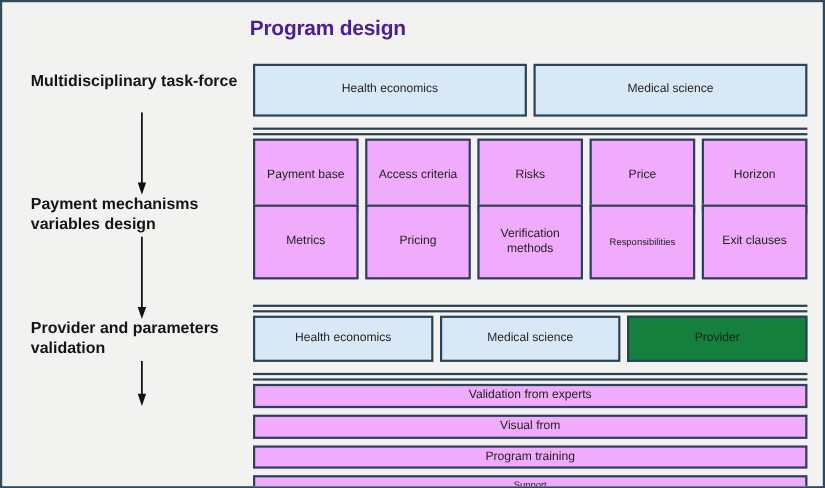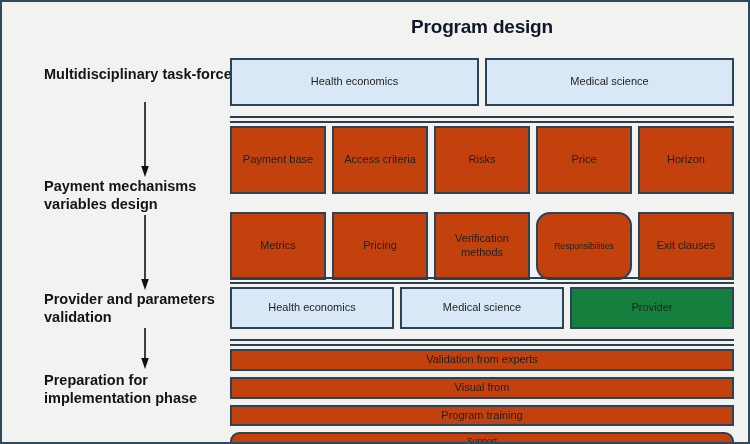--- a/index.html
+++ b/index.html
@@ -18,30 +18,30 @@
     background: #f2f2f0;
     border: 2px solid #2e4a5c;
     overflow: hidden;
   }
   
   #diagram-title {
     position: absolute;
     left: 225px;
     top: 14px;
     width: 510px;
-    text-align: center;
+    text-align: left;
     font-size: 19px;
     font-weight: bold;
     letter-spacing: -0.2px;
-    color: #0f172a;
+    color: #4c1d95;
   }
   
   #phase-column {
     position: absolute;
-    left: 16px;
+    left: 0px;
     top: 0px;
     width: 222px;
     height: 440px;
   }
   .phase-label {
     position: absolute;
     left: 26px;
     width: 190px;
     font-size: 14.5px;
     font-weight: bold;
@@ -72,34 +72,34 @@
     display: flex;
     left: 3px;
     width: 504px;
     gap: 6px;
     box-sizing: border-box;
     justify-content: space-between;
   }
   .cell {
     box-sizing: border-box;
     border: 2px solid #2b4356;
-    background: #c2410c;
+    background: #f0abfc;
     display: flex;
     align-items: center;
     justify-content: center;
     text-align: center;
     font-size: 11px;
     line-height: 1.25;
     color: #1f1f1f;
     padding: 2px 4px;
     flex: 1 1 0;
   }
   .cell.blue { background: #d9e8f6; }
   .cell.green { background: #15803d; }
-  .cell.small { font-size: 8.6px; border-radius: 14px; }
+  .cell.small { font-size: 8.6px; }
   .row-wide .cell { height: 48px; }
   .row-grid .cell { height: 68px; }
   .row-valid .cell { height: 42px; }
   .row-prep .cell { height: 66px; }
 </style>
 </head>
 <body>
 
 <div id="canvas">
 
@@ -121,42 +121,41 @@
       <polygon points="5,75 1.2,64 8.8,64" fill="#111111"></polygon>
     </svg>
 
     <div class="phase-label" style="top:288px;">Provider and parameters validation</div>
 
     <svg class="flow-arrow" style="top:326px;" width="10" height="42">
       <line x1="5" y1="0" x2="5" y2="32" stroke="#111111" stroke-width="1.6"></line>
       <polygon points="5,41 1.2,30 8.8,30" fill="#111111"></polygon>
     </svg>
 
-    <div class="phase-label" style="top:369px;">Preparation for implementation phase</div>
   </div>
 
   <div id="content-panel">
 
     <div class="row row-wide" style="top:4px;">
       <div class="cell blue">Health economics</div>
       <div class="cell blue">Medical science</div>
     </div>
 
     <div class="divider" style="top:62px;"></div>
     <div class="divider" style="top:67px;"></div>
 
     <div class="row row-grid" style="top:72px;">
       <div class="cell">Payment base</div>
       <div class="cell">Access criteria</div>
       <div class="cell">Risks</div>
       <div class="cell">Price</div>
       <div class="cell">Horizon</div>
     </div>
 
-    <div class="row row-grid" style="top:158px;">
+    <div class="row row-grid" style="top:132px;">
       <div class="cell">Metrics</div>
       <div class="cell">Pricing</div>
       <div class="cell">Verification methods</div>
       <div class="cell small">Responsibilities</div>
       <div class="cell">Exit clauses</div>
     </div>
 
     <div class="divider" style="top:223px;"></div>
     <div class="divider" style="top:228px;"></div>
 

